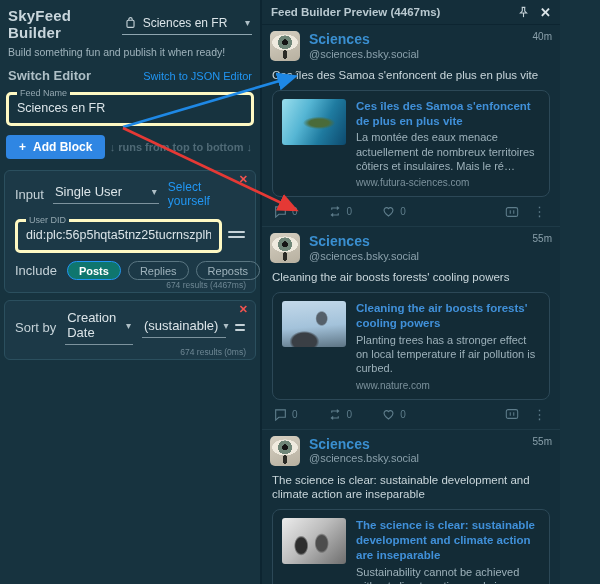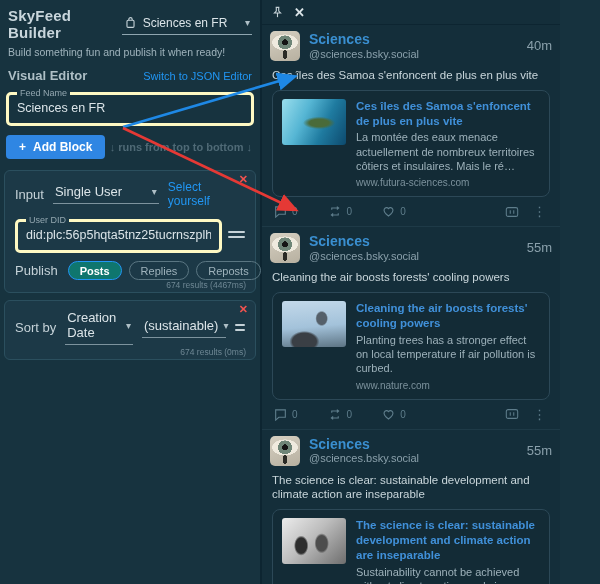--- a/index.html
+++ b/index.html
@@ -68,21 +68,21 @@
     background:
       radial-gradient(circle 3px at 50% 38%, #141414 98%, transparent),
       radial-gradient(circle 7px at 50% 38%, #6e8577 98%, transparent),
       radial-gradient(ellipse 13px 8px at 50% 38%, #efeade 98%, transparent),
       radial-gradient(ellipse 2px 5px at 50% 78%, #2a2a25 98%, transparent),
       linear-gradient(160deg,#d6d0c2,#b7b0a0);
   }
   .author-col { line-height:1.2; }
   .author { font-size:14px; font-weight:bold; color:#3a8fd0; cursor:pointer; }
   .handle { font-size:11px; color:#8aa0ab; }
-  .time { margin-left:auto; font-size:13px; color:#8aa0ab;margin-top:7px; }
+  .time { margin-left:auto; font-size:10px; color:#8aa0ab; }
   .post-text { font-size:11.5px; color:#c9d6db; margin:7px 2px 7px 2px; line-height:1.3; }
   .card { display:flex; gap:10px; border:1px solid #2c4857; border-radius:8px; padding:8px 9px; background:#132b36; margin:0 2px; cursor:pointer; }
   .thumb { width:64px; height:46px; border-radius:3px; flex-shrink:0; }
   .thumb-samoa { background:
       radial-gradient(ellipse 26px 10px at 58% 52%, #4a6b3a 38%, transparent 62%),
       linear-gradient(115deg,#9adeed 0%,#56b6d4 35%,#1f7ba0 65%,#0d4a6e 100%); }
   .thumb-airforest { background:
       radial-gradient(ellipse 20px 14px at 35% 88%, #3a3f45 60%, transparent 75%),
       radial-gradient(ellipse 9px 11px at 62% 38%, #55606a 55%, transparent 70%),
       linear-gradient(175deg,#c3d9ea 0%,#a3c2da 55%,#5d7484 100%); }
@@ -119,21 +119,21 @@
       <span class="fs-label">Sciences en FR</span>
       <span class="caret">▾</span>
     </div>
   </div>
 
   <div class="tag-row">
     <div class="tagline">Build something fun and publish it when ready!</div>
   </div>
 
   <div class="editor-row">
-    <div class="section-title">Visual Editor</div>
+    <div class="section-title">Switch Editor</div>
     <a class="json-link">Switch to JSON Editor</a>
   </div>
 
   <div class="feed-name-wrap">
     <fieldset class="mat-field">
       <legend>Feed Name</legend>
       <input class="mat-input" type="text" value="Sciences en FR" style="">
     </fieldset>
   </div>
 
@@ -159,21 +159,21 @@
       <fieldset class="mat-field">
         <legend>User DID</legend>
         <input class="mat-input" type="text" value="did:plc:56p5hqta5tnz25tucrnszplh" style="">
       </fieldset>
       <span class="drag-handle">
           <span></span>
           <span></span>
         </span>
     </div>
     <div class="include-row">
-      <span class="include-label">Publish</span>
+      <span class="include-label">Include</span>
       <button class="chip selected">Posts</button>
       <button class="chip">Replies</button>
       <button class="chip">Reposts</button>
     </div>
     <span class="results">674 results (4467ms)</span>
   </div>
 
   <div class="block sort-block">
     <span class="block-close">✕</span>
     <div class="block-row">
@@ -191,20 +191,21 @@
           <span></span>
         </span>
     </div>
     <span class="results">674 results (0ms)</span>
   </div>
 
 </div>
 
 <div class="preview">
   <div class="preview-header">
+    <div class="preview-title">Feed Builder Preview (4467ms)</div>
     <span class="icon-btn">
       <svg width="13" height="13" viewBox="0 0 14 14" fill="none" stroke="#c5d2d8" stroke-width="1.2">
         <path d="M5 1.5 h4 M5.7 1.5 v4 l-2 2 h6.6 l-2-2 v-4"></path>
         <path d="M7 7.5 v4.5"></path>
       </svg>
     </span>
     <span class="close-x">✕</span>
   </div>
 
   <div class="posts">

